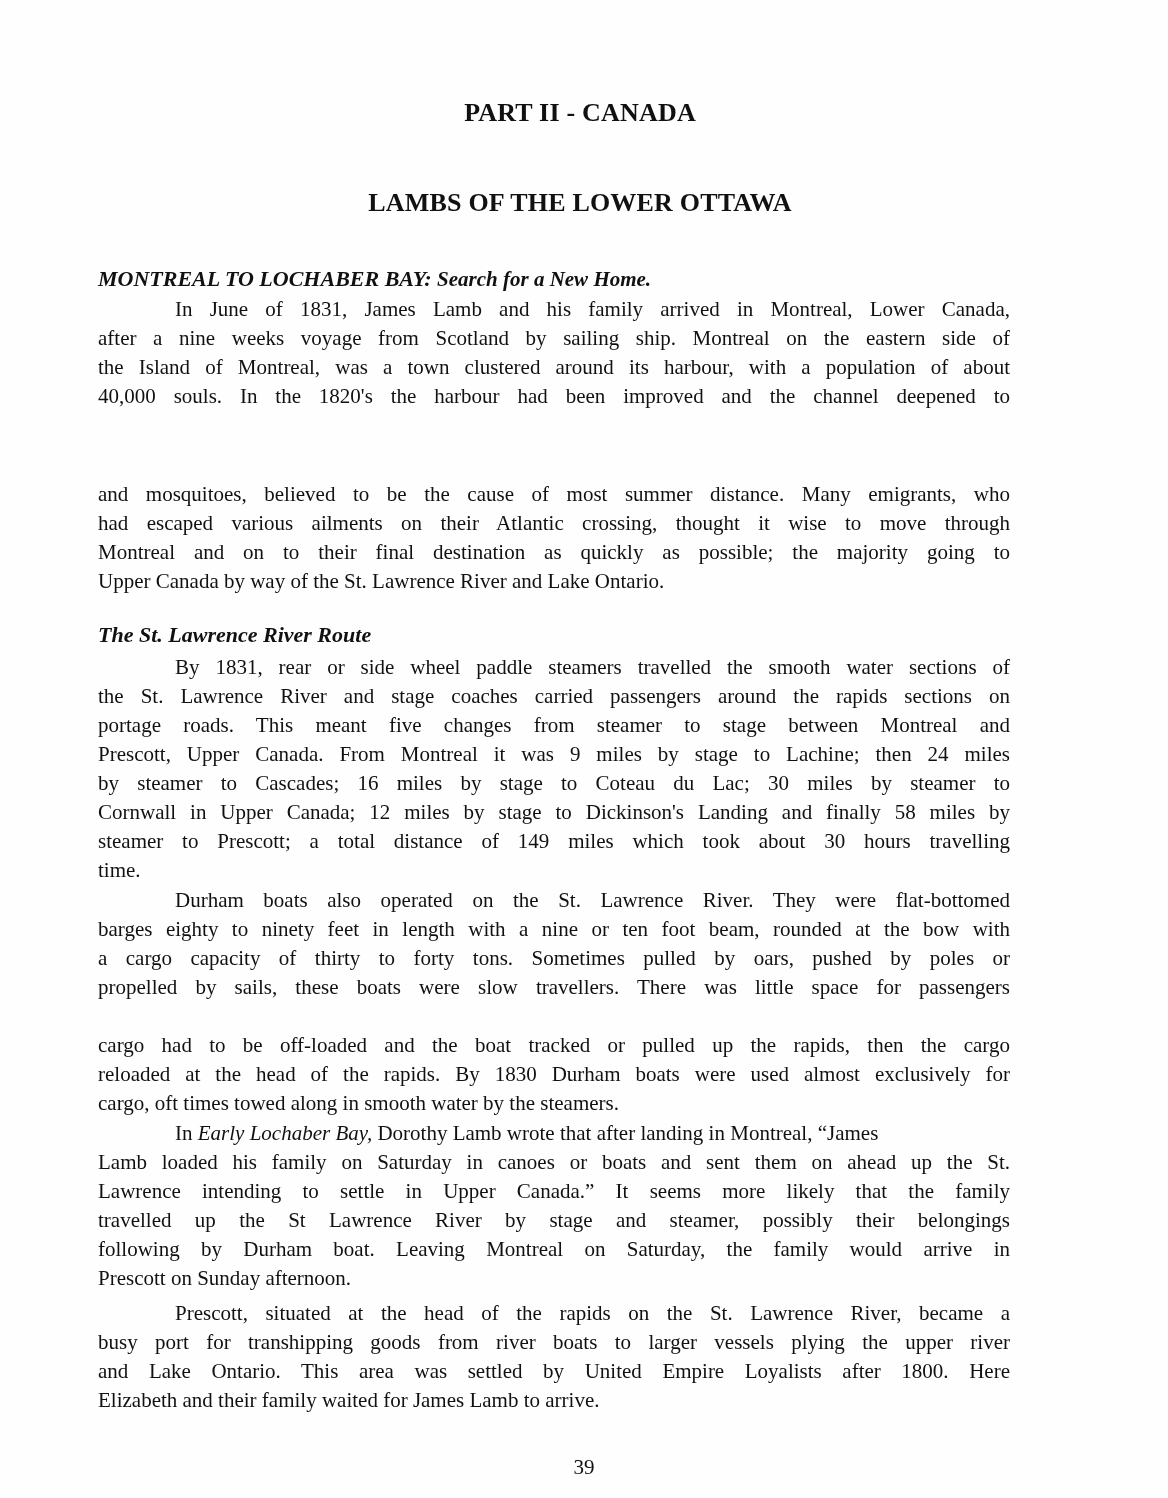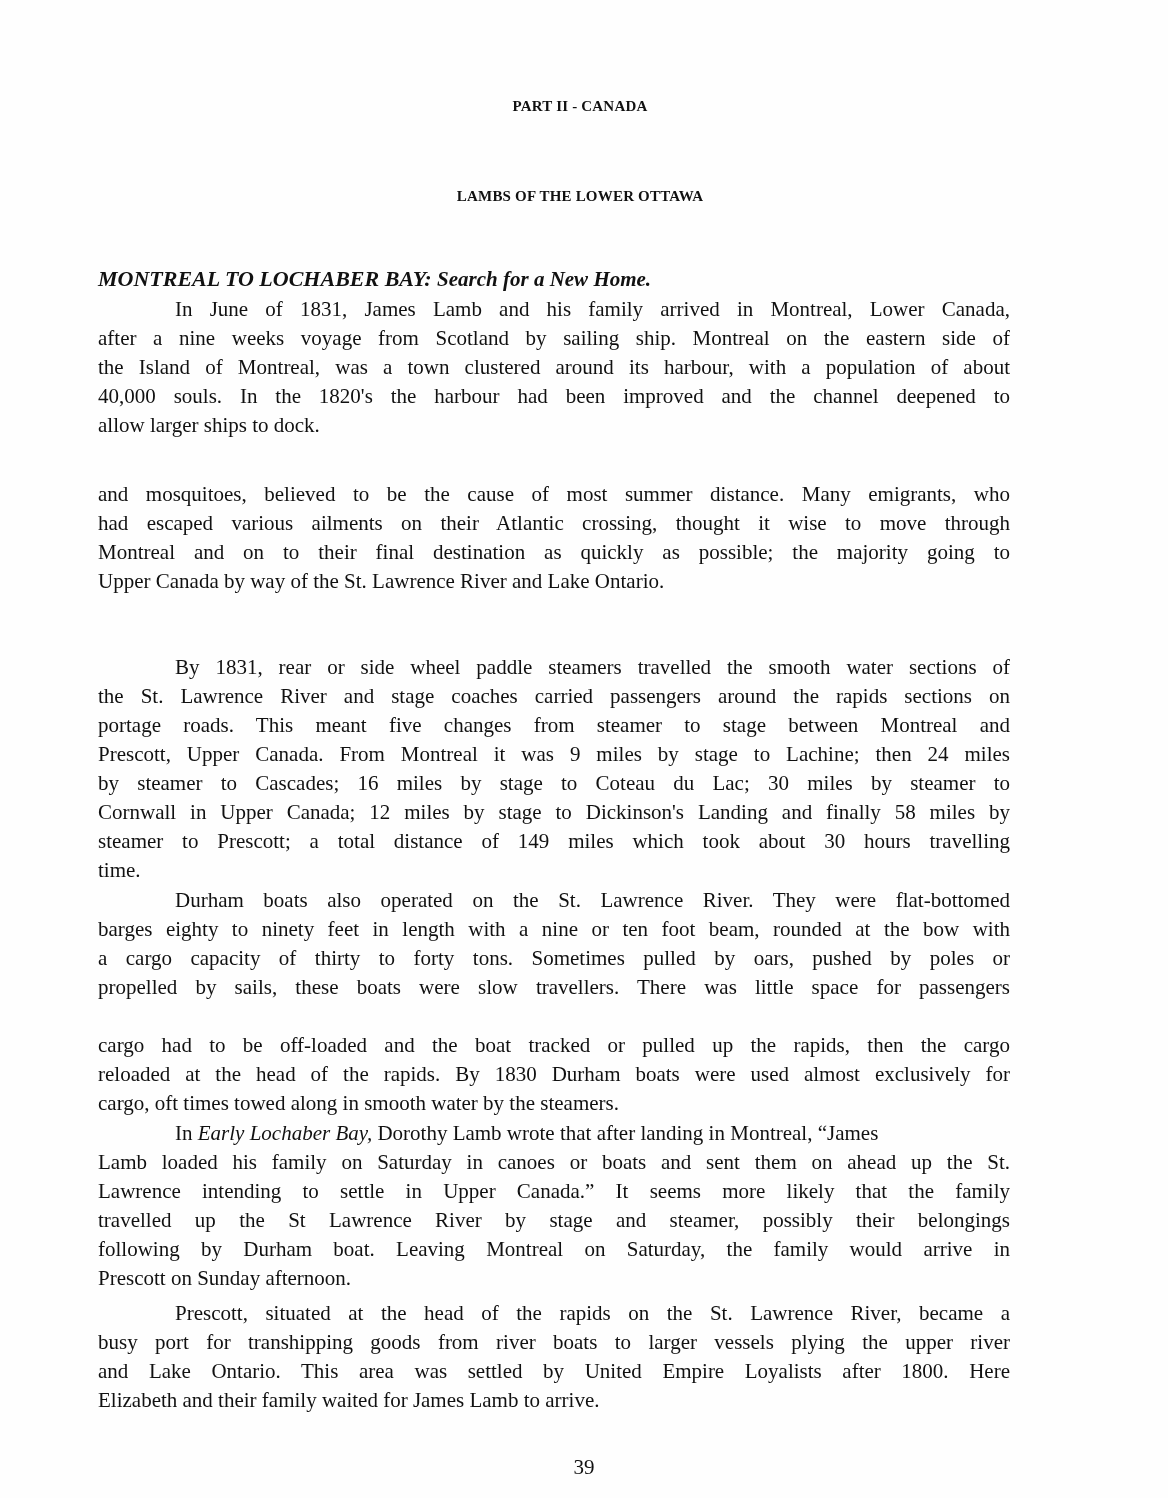--- a/index.html
+++ b/index.html
@@ -1,19 +1,19 @@
 <!DOCTYPE html>
 <html><head>
 <meta charset="utf-8">
 <style>
   html, body { margin: 0; padding: 0; background: #ffffff; }
   body { width: 1168px; height: 1498px; position: relative; overflow: hidden;
          font-family: "Liberation Serif", serif; color: #111111; }
   .page { position: absolute; left: 0; top: 0; width: 1168px; height: 1498px; background: #fefefe; }
-  .heading { position: absolute; left: 0; width: 1160px; text-align: center; font-weight: bold; font-size: 15px; letter-spacing: 0.2px; }
+  .heading { position: absolute; left: 0; width: 1160px; text-align: center; font-weight: bold; font-size: 26px; letter-spacing: 0.2px; }
   .h-part { top: 98px; }
   .h-title { top: 188px; }
   .sec { position: absolute; left: 98px; font-style: italic; font-weight: bold; font-size: 22px; white-space: nowrap; }
   .sec .sub { font-size: 21px; }
   .line { position: absolute; left: 98px; width: 912px; font-size: 21px; line-height: 24px; height: 24px; white-space: nowrap; overflow: visible; }
   .line.j { text-align: justify; text-align-last: justify; white-space: normal; }
   .line.ind { left: 175px; width: 835px; }
   .pagenum { position: absolute; left: 0; width: 1168px; top: 1455px; text-align: center; font-size: 21px; }
   em { font-style: italic; }
 </style>
@@ -27,27 +27,27 @@
 
   <div class="sec" style="top:266px;">
     <span>MONTREAL TO LOCHABER BAY:</span>
     <span class="sub">Search for a New Home.</span>
   </div>
 
   <div class="line ind j" style="top:297px;">In June of 1831, James Lamb and his family arrived in Montreal, Lower Canada,</div>
   <div class="line j" style="top:326px;">after a nine weeks voyage from Scotland by sailing ship.  Montreal on the eastern side of</div>
   <div class="line j" style="top:355px;">the Island of Montreal, was a town clustered around its harbour, with a population of about</div>
   <div class="line j" style="top:384px;">40,000 souls.  In the 1820's the harbour had been improved and the channel deepened to</div>
-  <div class="line" style="top:413px;">allow larger ships to dock.</div>
 
   <div class="line j" style="top:482px;">and mosquitoes, believed to be the cause of most summer distance.  Many emigrants, who</div>
   <div class="line j" style="top:511px;">had escaped various ailments on their Atlantic crossing, thought it wise to move through</div>
   <div class="line j" style="top:540px;">Montreal and on to their final destination as quickly as possible; the majority going to</div>
   <div class="line" style="top:569px;">Upper Canada by way of the St. Lawrence River and Lake Ontario.</div>
 
+  <div class="sec" style="top:622px;">The St.  Lawrence River Route</div>
 
   <div class="line ind j" style="top:655px;">By 1831, rear or side wheel paddle steamers travelled the smooth water sections of</div>
   <div class="line j" style="top:684px;">the St. Lawrence River and stage coaches carried passengers around the rapids sections on</div>
   <div class="line j" style="top:713px;">portage roads.  This meant five changes from steamer to stage between Montreal and</div>
   <div class="line j" style="top:742px;">Prescott, Upper Canada.  From Montreal it was 9 miles by stage to Lachine; then 24 miles</div>
   <div class="line j" style="top:771px;">by steamer to Cascades; 16 miles by stage to Coteau du Lac; 30 miles by steamer to</div>
   <div class="line j" style="top:800px;">Cornwall in Upper Canada; 12 miles by stage to Dickinson's Landing and finally 58 miles by</div>
   <div class="line j" style="top:829px;">steamer to Prescott; a total distance of 149 miles which took about 30 hours travelling</div>
   <div class="line" style="top:858px;">time.</div>
 

